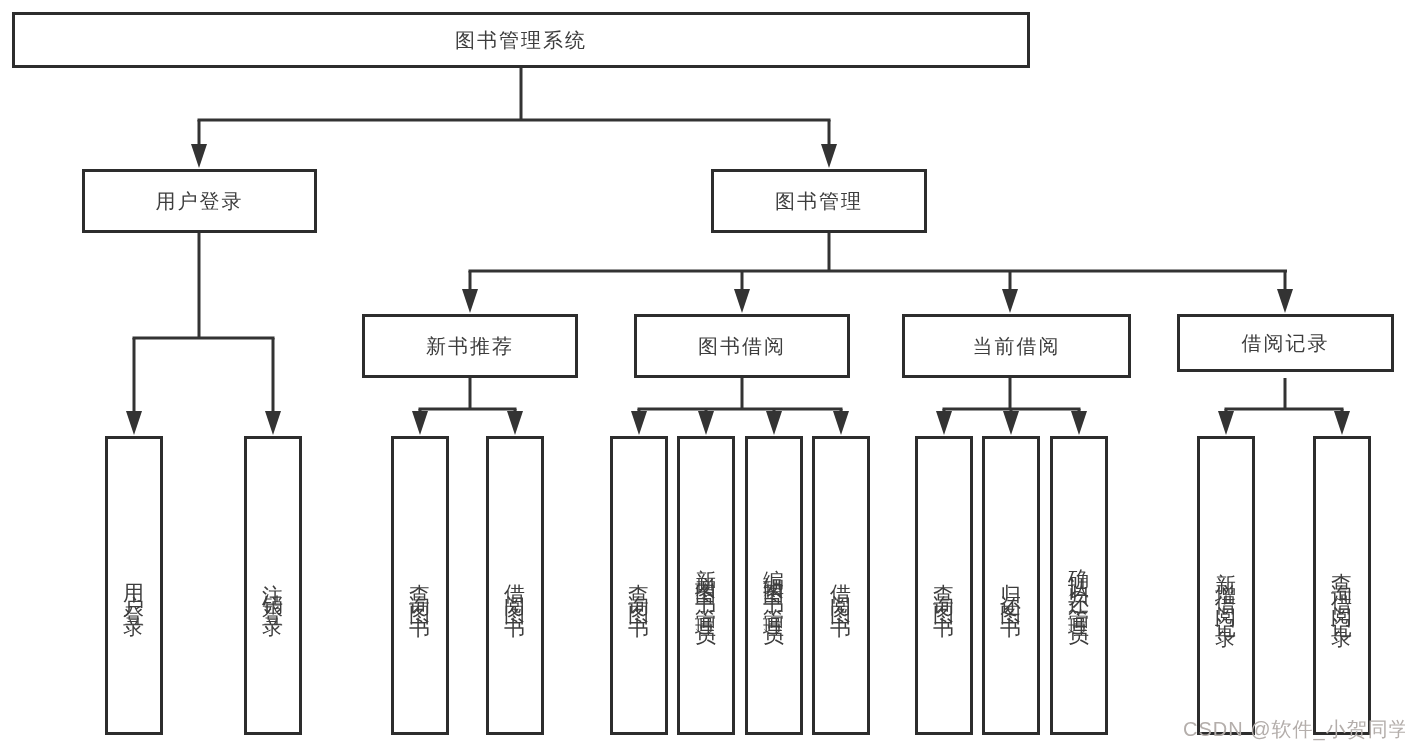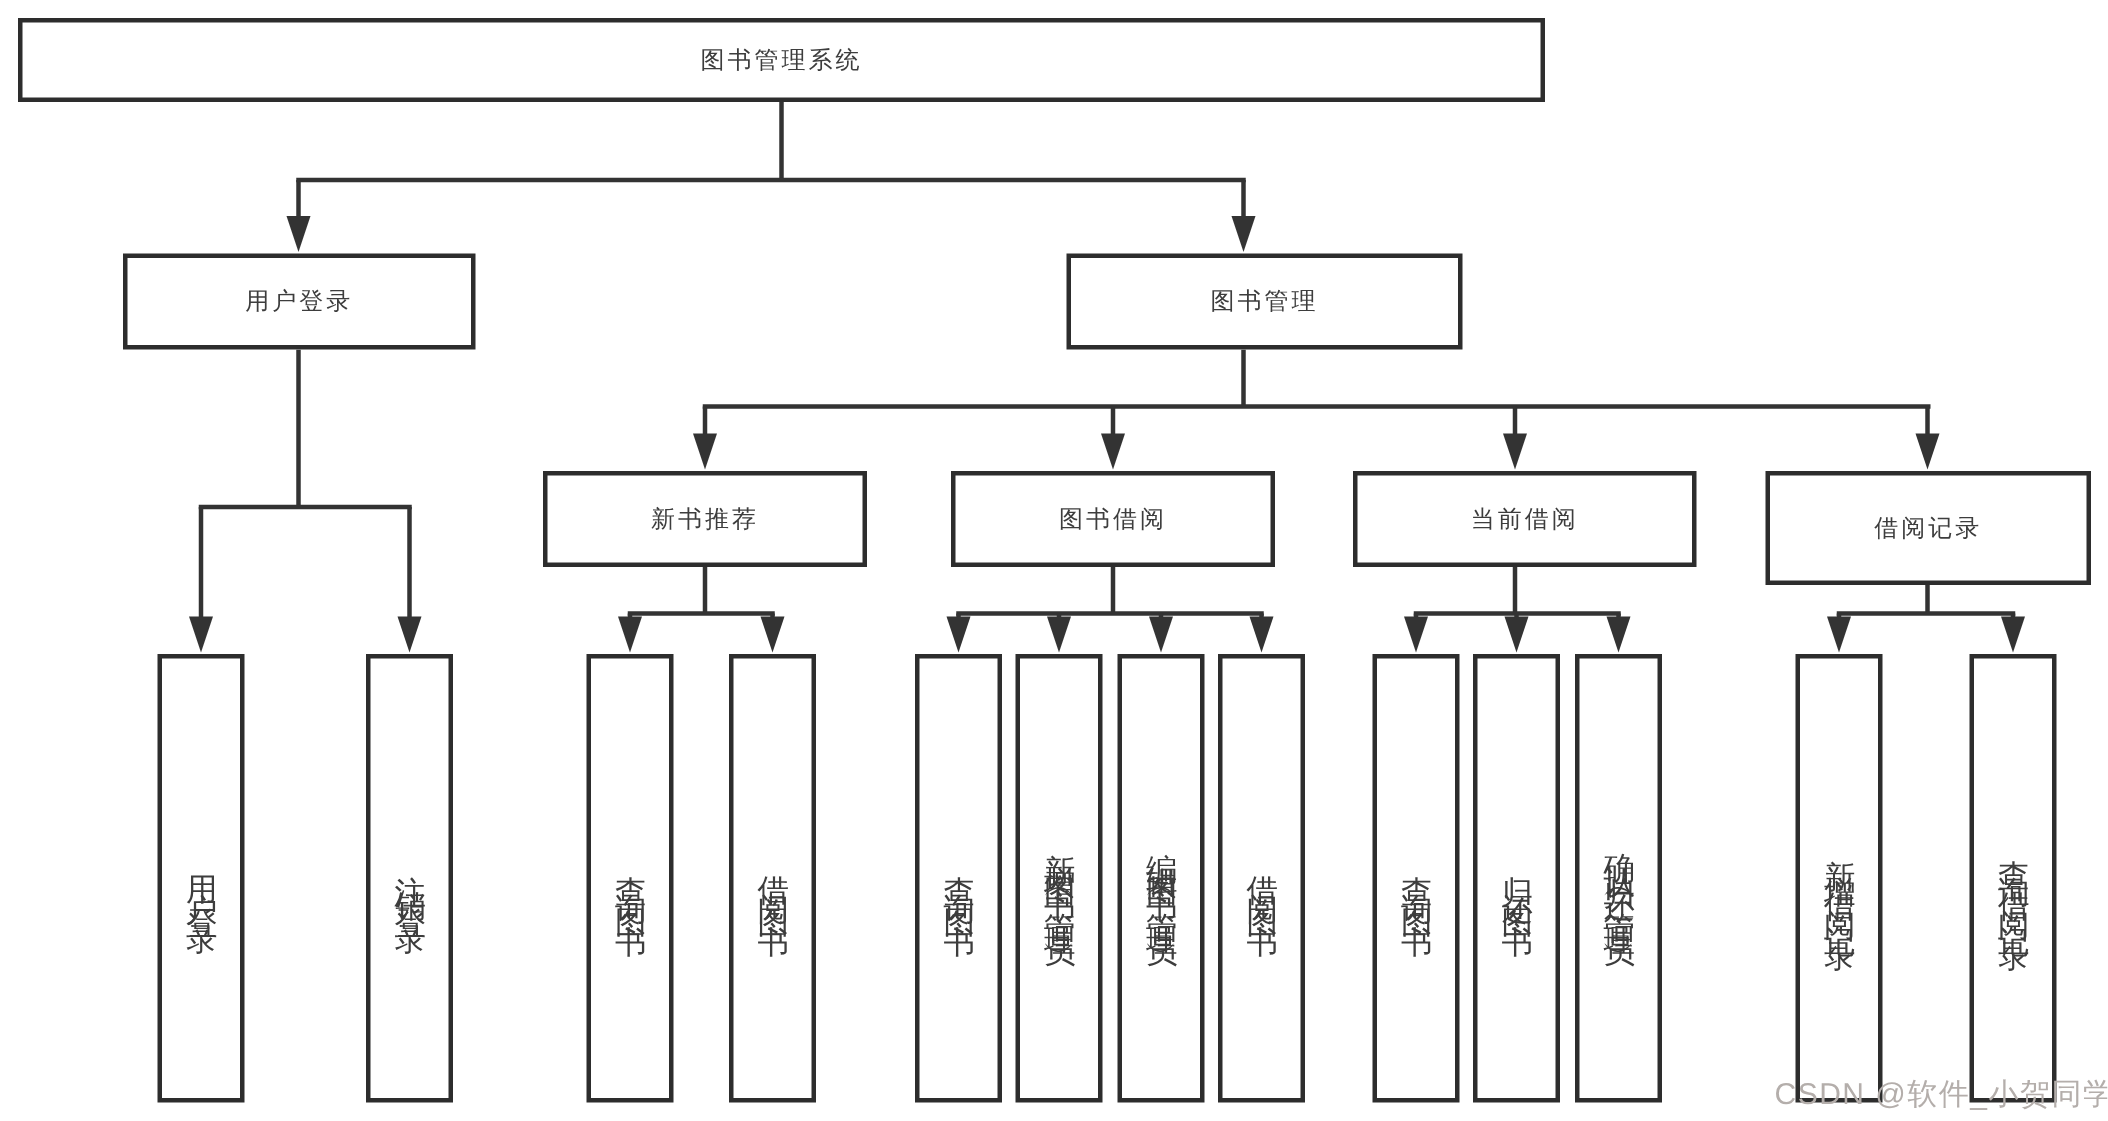--- a/index.html
+++ b/index.html
@@ -25,21 +25,21 @@
   }
   .box {
     position: absolute;
     box-sizing: border-box;
     border: 3px solid #2d2d2d;
     background: #ffffff;
     display: flex;
     align-items: center;
     justify-content: center;
     color: #3d3d3d;
-    font-size: 16px;
+    font-size: 20px;
     letter-spacing: 2px;
     z-index: 2;
     text-align: center;
   }
   .hnode {  }
   .vnode {
     writing-mode: vertical-rl;
     text-orientation: mixed;
     letter-spacing: 11px;
     font-size: 21px;
@@ -128,26 +128,26 @@
       <polygon points="1003,411 1019,411 1011,435"></polygon>
       <polygon points="1071,411 1087,411 1079,435"></polygon>
       <polygon points="1218,411 1234,411 1226,435"></polygon>
       <polygon points="1334,411 1350,411 1342,435"></polygon>
     </g>
   </svg>
 
   <div class="box hnode" style="left:12px; top:12px; width:1018px; height:56px;">图书管理系统</div>
 
   <div class="box hnode" style="left:82px; top:169px; width:235px; height:64px;">用户登录</div>
-  <div class="box hnode" style="left:711px; top:169px; width:264px; height:64px;">图书管理</div>
+  <div class="box hnode" style="left:711px; top:169px; width:216px; height:64px;">图书管理</div>
 
   <div class="box hnode" style="left:362px; top:314px; width:216px; height:64px;">新书推荐</div>
   <div class="box hnode" style="left:634px; top:314px; width:216px; height:64px;">图书借阅</div>
   <div class="box hnode" style="left:902px; top:314px; width:229px; height:64px;">当前借阅</div>
-  <div class="box hnode" style="left:1177px; top:314px; width:217px; height:76px;">借阅记录</div>
+  <div class="box hnode" style="left:1177px; top:314px; width:217px; height:58px;">借阅记录</div>
 
   <div class="box vnode" style="left:105px; top:436px; width:58px; height:299px;">用户登录</div>
   <div class="box vnode" style="left:244px; top:436px; width:58px; height:299px;">注销登录</div>
 
   <div class="box vnode" style="left:391px; top:436px; width:58px; height:299px;">查询图书</div>
   <div class="box vnode" style="left:486px; top:436px; width:58px; height:299px;">借阅图书</div>
 
   <div class="box vnode" style="left:610px; top:436px; width:58px; height:299px;">查询图书</div>
   <div class="box vnode long" style="left:677px; top:436px; width:58px; height:299px;">新增图书（管理员）</div>
   <div class="box vnode long" style="left:745px; top:436px; width:58px; height:299px;">编辑图书（管理员）</div>

